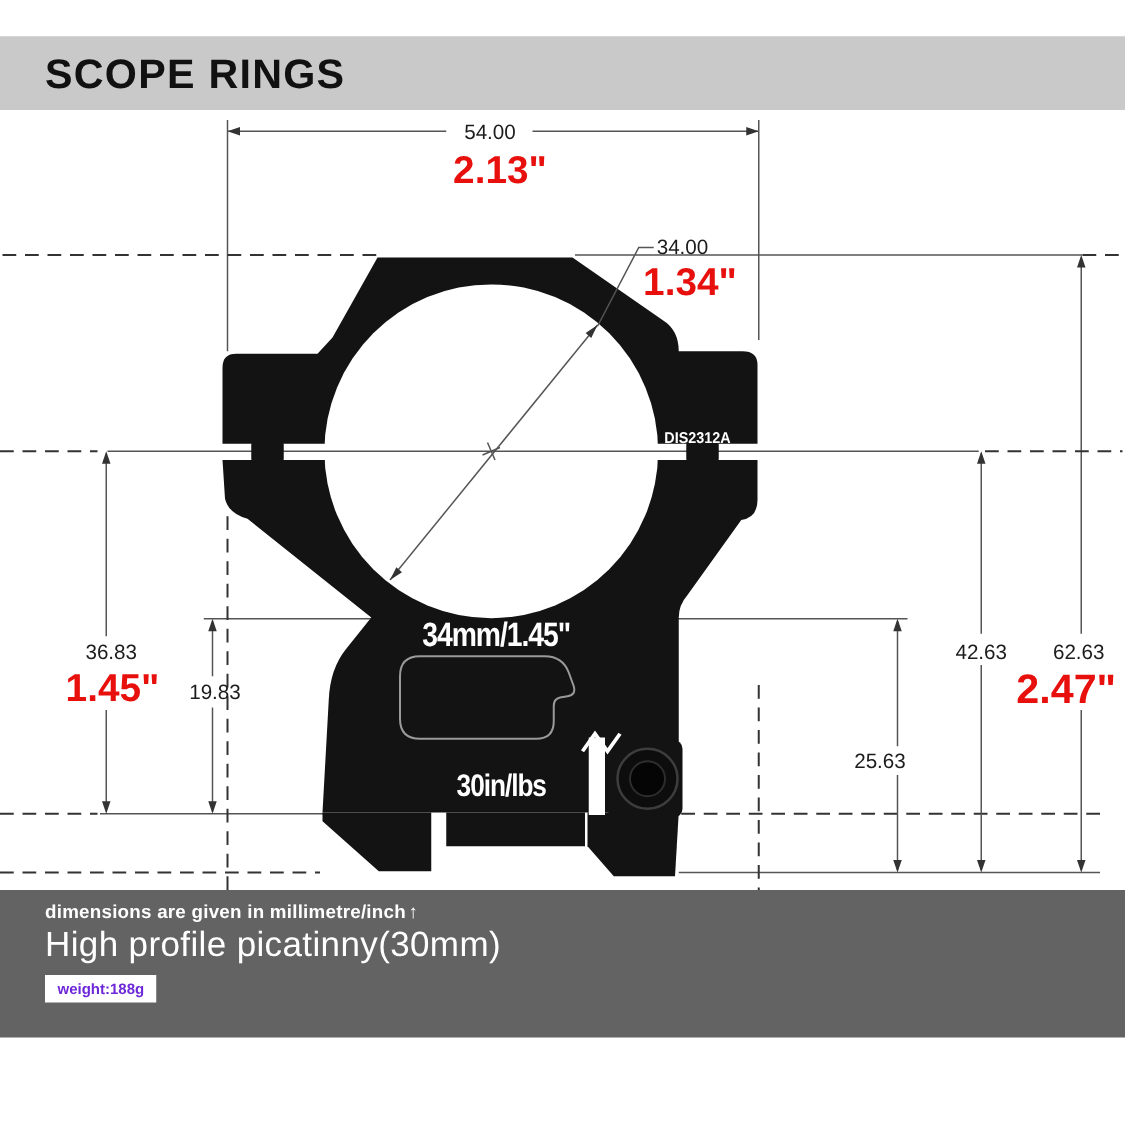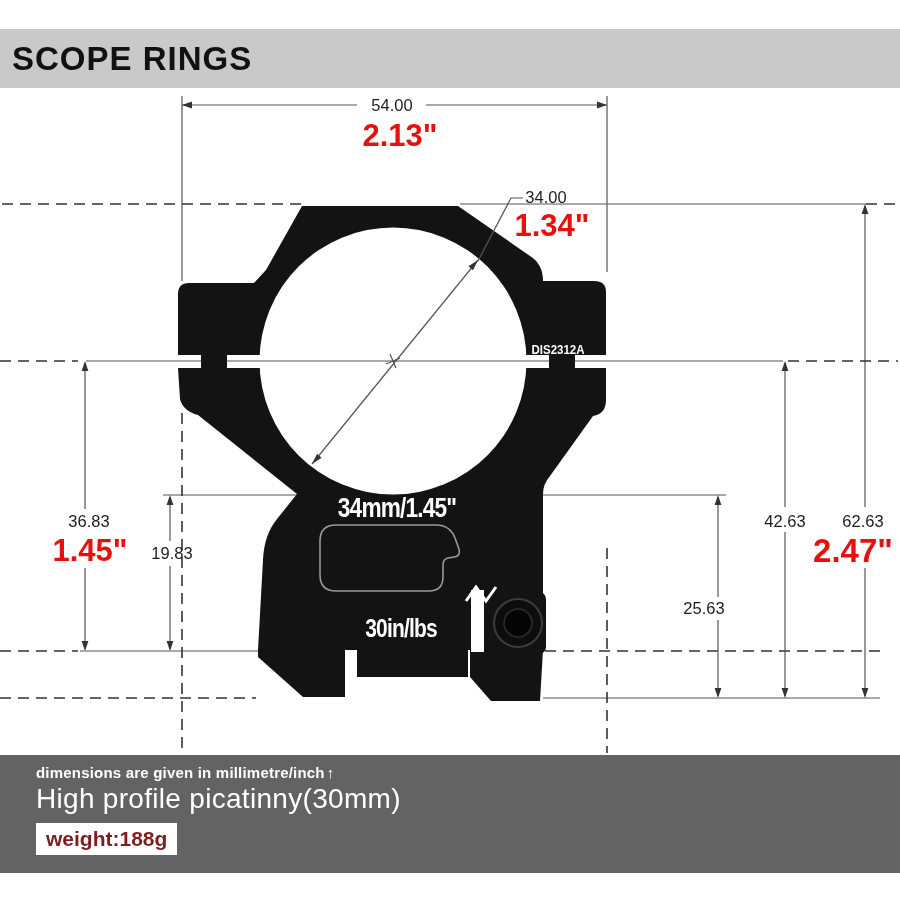--- a/index.html
+++ b/index.html
@@ -1,27 +1,27 @@
 <!DOCTYPE html>
 <html><head>
 <meta charset="utf-8">
 <style>
   html,body{margin:0;padding:0;background:#fff;}
   #stage{position:relative;width:900px;height:900px;background:#fff;overflow:hidden;
          font-family:"Liberation Sans",sans-serif;}
   .header{position:absolute;left:0;top:29px;width:900px;height:59px;background:#c9c9c9;
           display:flex;align-items:center;}
-  .header .title{font-size:33px;font-weight:bold;color:#111;letter-spacing:1px;padding-left:12px;}
+  .header .title{font-size:33px;font-weight:bold;color:#111;letter-spacing:1px;padding-left:36px;}
   svg{position:absolute;left:0;top:0;}
-  .footer{position:absolute;left:0;top:755px;width:900px;height:118px;background:#636363;
+  .footer{position:absolute;left:0;top:712px;width:900px;height:118px;background:#636363;
           color:#fff;box-sizing:border-box;padding:9px 0 0 36px;}
   .footer-note{font-size:15px;font-weight:bold;letter-spacing:.2px;}
   .footer-note .arrow{font-weight:bold;margin-left:2px;}
   .footer-product{font-size:28px;font-weight:400;margin-top:2px;letter-spacing:.3px;}
-  .footer-weight{display:inline-block;background:#fff;color:#7f1d1d;font-size:21px;font-weight:bold;
+  .footer-weight{display:inline-block;background:#fff;color:#6d28d9;font-size:12px;font-weight:bold;
                  padding:4px 10px;margin-top:8px;}
   text{font-family:"Liberation Sans",sans-serif;}
   .mm{font-size:16.5px;fill:#1c1c1c;}
   .inch{font-weight:bold;fill:#e8100c;}
   .bodytext{font-weight:bold;fill:#fff;}
   .thin{stroke:#555;stroke-width:1.2;fill:none;}
   .dash{stroke:#333;stroke-width:1.6;fill:none;stroke-dasharray:11 7;}
   .arrowhead{fill:#333;stroke:none;}
   .black{fill:#131313;stroke:none;}
 </style>

